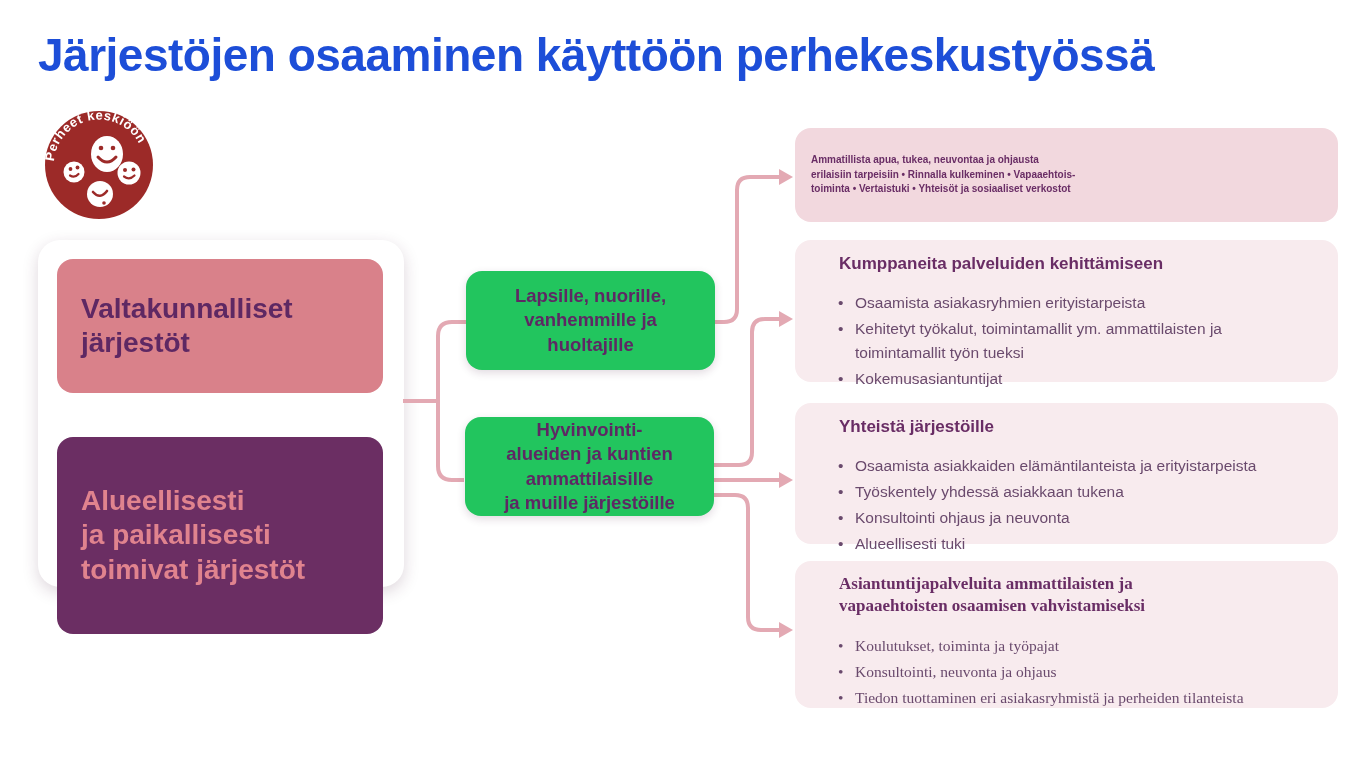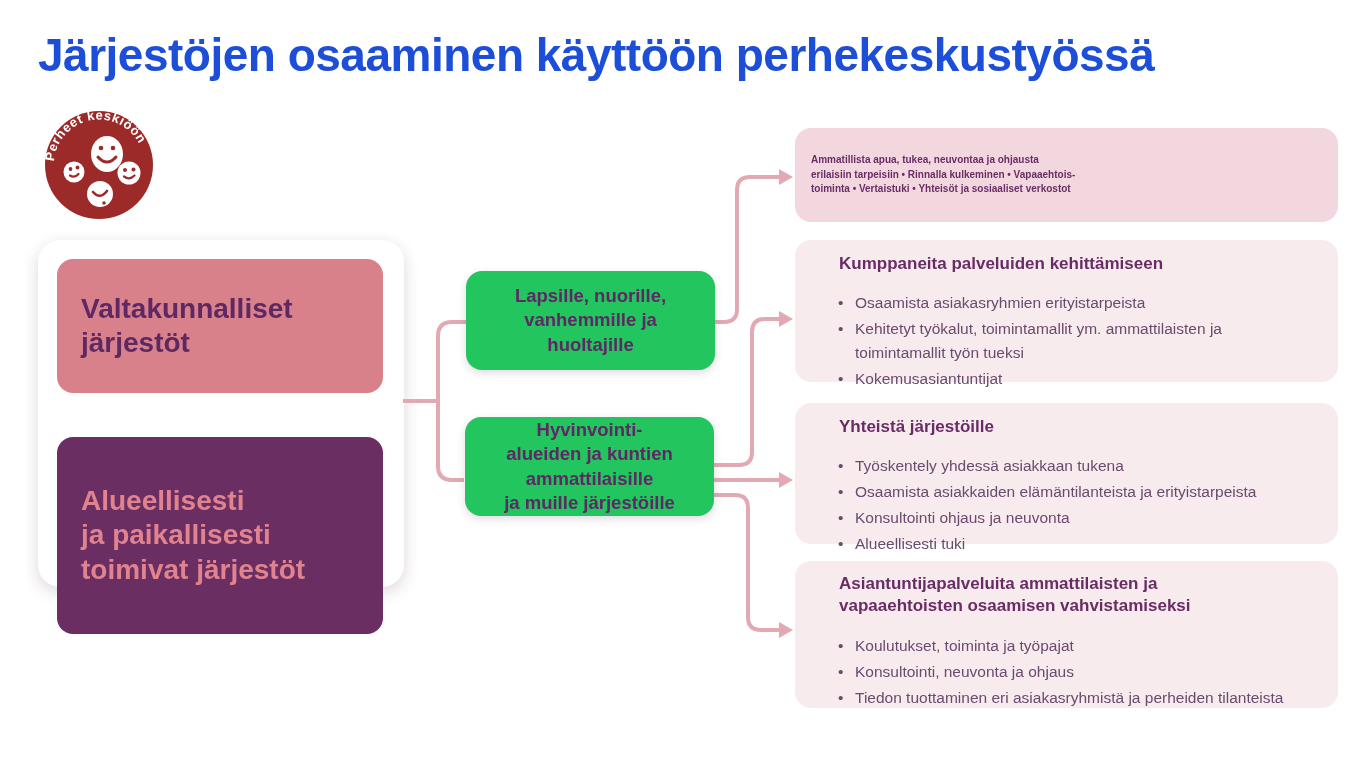--- a/index.html
+++ b/index.html
@@ -30,21 +30,21 @@
   .blueA{left:466px;top:271px;width:249px;height:99px;}
   .blueB{left:465px;top:417px;width:249px;height:99px;}
   .pink{
     position:absolute;left:795px;width:543px;border-radius:16px;
     background:#f8ebee;box-sizing:border-box;padding:13px 36px 0 22px;
   }
   .pink1{top:128px;height:94px;background:#f2d8de;display:flex;align-items:center;padding:0 16px;}
   .pink1 p{margin:0;font-size:10px;font-weight:700;color:#692d65;line-height:1.45;white-space:pre-line;}
   .pink2{top:240px;height:142px;}
   .pink3{top:403px;height:141px;}
-  .pink4{top:561px;height:147px;padding-top:12px;}
+  .pink4{top:561px;height:147px;padding-top:12px;font-family:Liberation Serif, serif;}
   .pink h3{
     margin:0 0 5px 22px;font-size:17px;font-weight:700;color:#692d65;
     line-height:1.32;white-space:pre-line;
   }
   .pink ul{margin:16px;padding:0;list-style:none;}
   .pink li{
     position:relative;padding-left:22px;margin:0 0 2px 0;
     font-size:15.5px;color:#6a4a6d;line-height:1.55;
   }
   .pink li::before{content:"\2022";position:absolute;left:5px;color:#6a4a6d;}
@@ -132,22 +132,22 @@
     <ul>
       <li>Osaamista asiakasryhmien erityistarpeista</li>
       <li>Kehitetyt työkalut, toimintamallit ym. ammattilaisten ja toimintamallit työn tueksi</li>
       <li>Kokemusasiantuntijat</li>
     </ul>
   </div>
 
   <div class="pink pink3">
     <h3>Yhteistä järjestöille</h3>
     <ul>
+      <li>Osaamista asiakkaiden elämäntilanteista ja erityistarpeista</li>
       <li>Työskentely yhdessä asiakkaan tukena</li>
-      <li>Osaamista asiakkaiden elämäntilanteista ja erityistarpeista</li>
       <li>Konsultointi ohjaus ja neuvonta</li>
       <li>Alueellisesti tuki</li>
     </ul>
   </div>
 
   <div class="pink pink4">
     <h3>Asiantuntijapalveluita ammattilaisten ja
 vapaaehtoisten osaamisen vahvistamiseksi</h3>
     <ul>
       <li>Koulutukset, toiminta ja työpajat</li>

